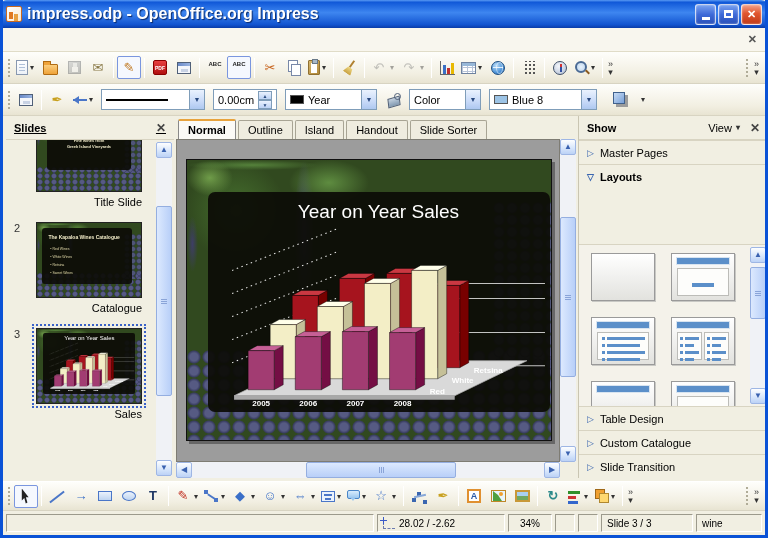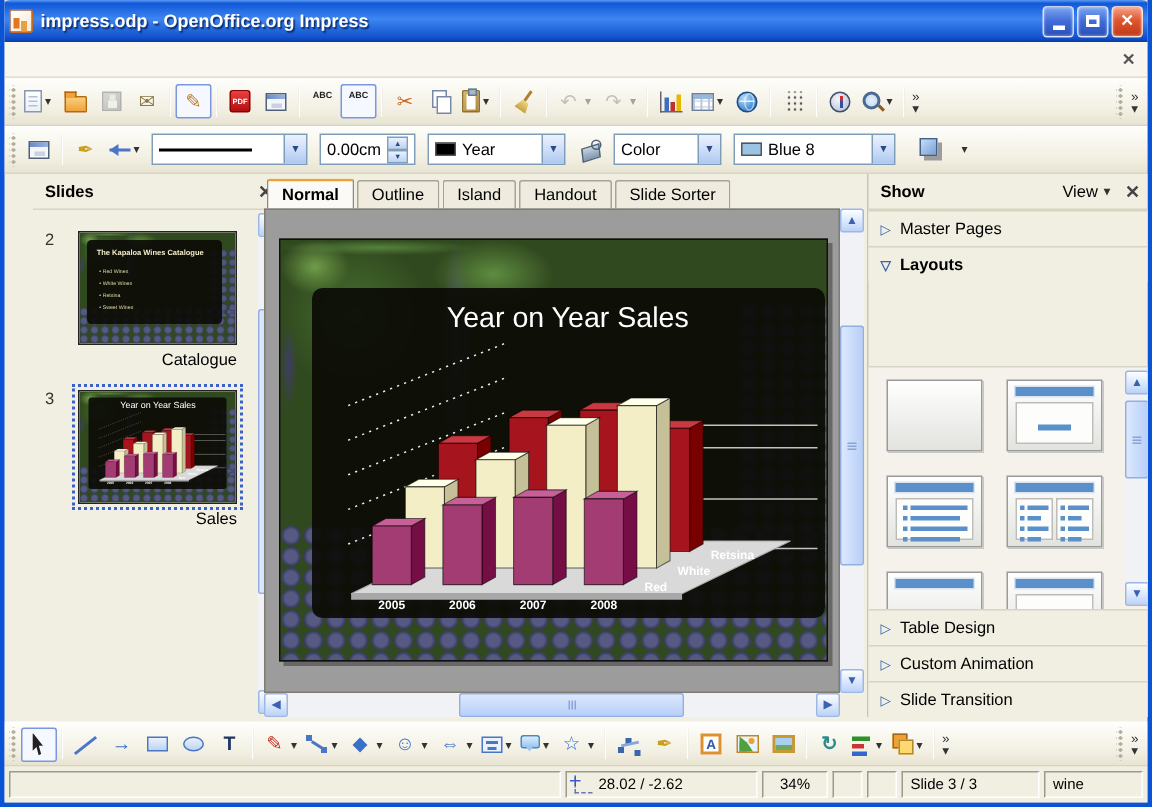--- a/index.html
+++ b/index.html
@@ -7,21 +7,21 @@
   body{font-family:"Liberation Sans",sans-serif;-webkit-font-smoothing:antialiased;}
   #win{position:relative;width:768px;height:538px;background:#F1EFE2;overflow:hidden;
        border-left:3px solid #0A52D6;border-right:3px solid #0A52D6;border-bottom:3px solid #0A52D6;
        outline:1px solid #00309C;}
   
   .titlebar{position:absolute;left:-3px;right:-3px;top:0;height:28px;
     background:linear-gradient(180deg,#5A9AF4 0%,#1058D8 8%,#3E86F0 45%,#1254D0 88%,#0A3CA8 100%);
     display:flex;align-items:center;padding:0 6px;border-radius:7px 7px 0 0;}
   .appicon{width:16px;height:16px;margin-right:5px;background:linear-gradient(135deg,#FFF,#F8E8D0);border:1px solid #C86820;position:relative;border-radius:2px;}
   .appicon::before{content:"";position:absolute;left:2px;bottom:2px;width:4px;height:7px;background:#E07820;box-shadow:5px 2px 0 #E8A040;}
-  .titletext{color:#FFF;font-weight:bold;font-size:12px;text-shadow:1px 1px 1px #0A2A6A;flex:1;}
+  .titletext{color:#FFF;font-weight:bold;font-size:16px;text-shadow:1px 1px 1px #0A2A6A;flex:1;}
   .winbtn{width:21px;height:21px;margin-left:2px;border-radius:3px;border:1px solid rgba(255,255,255,.75);
     color:#FFF;font-size:11px;line-height:19px;text-align:center;font-weight:bold;
     background:linear-gradient(180deg,#7AA2F0,#3E6AD8 50%,#2A50B8);box-shadow:inset 0 0 2px rgba(255,255,255,.6);}
   .winbtn.close{background:linear-gradient(180deg,#F2A088,#E0552E 45%,#C03A18);}
   .minglyph{display:inline-block;width:8px;height:3px;background:#FFF;margin-top:12px;}
   .maxglyph{display:inline-block;width:9px;height:8px;border:2px solid #FFF;border-top-width:3px;margin-top:5px;}
   
   .menubar{position:absolute;left:0;right:0;top:28px;height:24px;background:#F8F6EE;border-bottom:1px solid #E0DCC8;
     display:flex;align-items:center;font-size:11px;padding-left:2px;}
   .mitem{padding:4px 7px;color:#000;}
@@ -110,21 +110,21 @@
   
   .combo{display:inline-flex;align-items:center;height:21px;background:#FFF;border:1px solid #7F9DB9;font-size:11px;padding-left:4px;margin:0 4px;}
   .cbtn{margin-left:auto;width:15px;height:19px;background:linear-gradient(180deg,#EAF2FE,#C8DAF8 60%,#AEC8F0);border-left:1px solid #7F9DB9;color:#2A4A80;font-size:7px;line-height:19px;text-align:center;}
   .lineglyph{width:62px;height:2px;background:#000;margin-right:4px;}
   .swatch{width:14px;height:9px;border:1px solid #555;margin-right:4px;}
   .spinner{display:inline-flex;align-items:center;height:21px;background:#FFF;border:1px solid #7F9DB9;font-size:11px;padding-left:4px;margin:0 4px;}
   .spincol{margin-left:4px;display:flex;flex-direction:column;}
   .spb{width:14px;height:9px;background:linear-gradient(180deg,#EAF2FE,#BCD2F4);border:1px solid #7F9DB9;color:#2A4A80;font-size:5px;line-height:8px;text-align:center;}
   
   .panel{position:absolute;top:116px;bottom:57px;background:#F1EFE2;}
-  #slidespanel{left:19px;width:168px;}
+  #slidespanel{left:3px;width:168px;text-decoration:underline;}
   #taskspanel{left:575px;width:190px;border-left:1px solid #C9C5B2;}
   .phead{height:24px;display:flex;align-items:center;padding:0 8px;font-size:11px;font-weight:bold;border-bottom:1px solid #D8D4C2;}
   .phead .x{margin-left:auto;font-weight:bold;color:#444;font-size:12px;}
   .viewlbl{margin-left:auto;font-weight:normal;font-size:11px;}
   .viewdd{font-size:8px;color:#333;margin:0 10px 0 4px;}
   .slidelist{position:absolute;left:0;right:20px;top:24px;bottom:0;overflow:hidden;padding-left:6px;}
   .slideitem{position:relative;margin-top:14px;}
   .slnum{position:absolute;left:2px;top:0;font-size:11px;color:#333;}
   .sthumbwrap{margin-left:24px;width:106px;}
   .sthumbwrap.sel{outline:2px dotted #3A62C8;outline-offset:2px;}
@@ -345,20 +345,38 @@
       </span>
     <span class="dd" style="margin-left:6px;">▾</span>
   </div>
 
   <div id="slidespanel" class="panel">
     <div class="phead">
       <span>Slides</span>
       <span class="x">✕</span>
     </div>
     <div class="slidelist" id="slidelist">
+        <div class="slideitem" style="margin-top: -24px;">
+          <span class="slnum"></span>
+          <div class="sthumbwrap">
+            <div class="sthumb">
+              <div class="grapebg mini">
+                <div class="grapes-bottom"></div>
+                <div class="grapes-right"></div>
+              </div>
+              <div class="darkbox" style="left: 10%; right: 10%; top: 14%; height: 58%;">
+                <div class="t1lines">
+                  <div>Fine wines from</div>
+                  <div>Greek Island Vineyards</div>
+                </div>
+              </div>
+            </div>
+          </div>
+          <div class="slabel">Title Slide</div>
+        </div>
         <div class="slideitem">
           <span class="slnum">2</span>
           <div class="sthumbwrap">
             <div class="sthumb">
               <div class="grapebg mini">
                 <div class="grapes-bottom"></div>
                 <div class="grapes-right"></div>
               </div>
               <div class="darkbox" style="left: 5%; right: 9%; top: 7%; height: 76%;">
                 <div class="t2title">The Kapaloa Wines Catalogue</div>
@@ -610,21 +628,21 @@
           <div class="cbox"></div>
         </div>
       </div>
     <div id="bottomsections">
         <div class="tsection">
           <span class="tri">▷</span>
           <span>Table Design</span>
         </div>
         <div class="tsection">
           <span class="tri">▷</span>
-          <span>Custom Animation</span>
+          <span>Custom Catalogue</span>
         </div>
         <div class="tsection">
           <span class="tri">▷</span>
           <span>Slide Transition</span>
         </div>
       </div>
   </div>
 
   <div id="drawbar" class="tbar">
       <span class="grip"></span>

